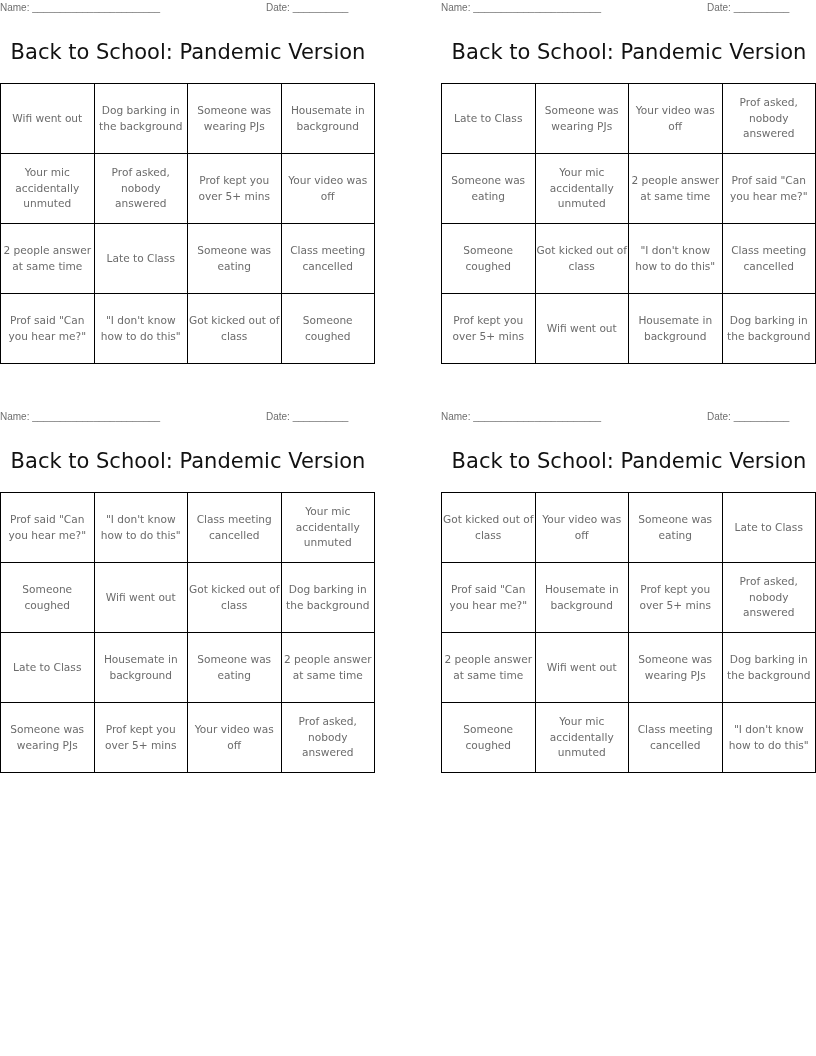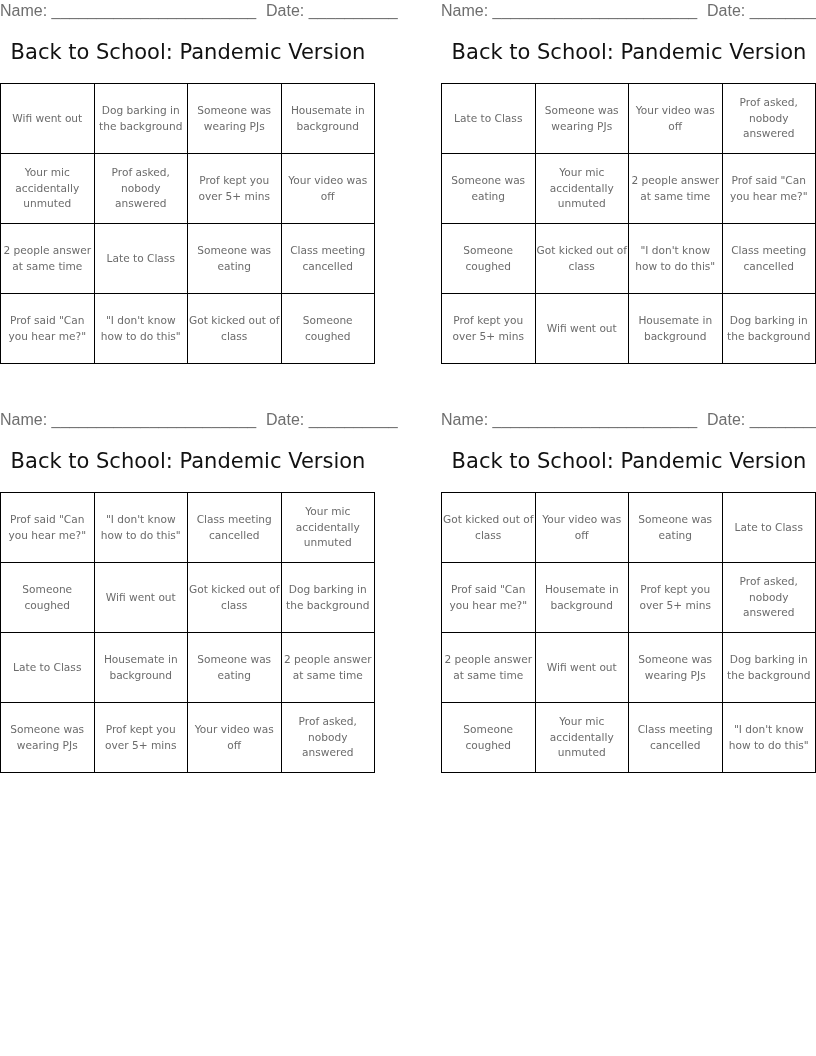--- a/index.html
+++ b/index.html
@@ -3,21 +3,21 @@
   <meta charset="utf-8">
   <style>
     html, body { margin: 0; padding: 0; background: #ffffff; }
     body { width: 816px; height: 1056px; position: relative; overflow: hidden; }
     .card { position: absolute; width: 376px; height: 380px; }
     .card.c0 { left: 0px; top: 0px; }
     .card.c1 { left: 441px; top: 0px; }
     .card.c2 { left: 0px; top: 409px; }
     .card.c3 { left: 441px; top: 409px; }
     .info { position: absolute; top: 2px; left: 0; width: 376px; height: 18px;
-            font-family: "Liberation Sans", sans-serif; font-size: 16px; color: #6e6e6e; }
+            font-family: "Liberation Sans", sans-serif; font-size: 10px; color: #6e6e6e; }
     .info .name { position: absolute; left: 0; top: 0; white-space: nowrap; }
     .info .date { position: absolute; left: 260px; top: 0; white-space: nowrap; margin-left: 6px; }
     .title { position: absolute; top: 40px; left: 0; width: 376px; text-align: center;
              font-family: "DejaVu Sans", sans-serif; font-size: 21px; color: #111111; white-space: nowrap; }
     table.grid { position: absolute; top: 83px; left: 0; border-collapse: collapse; table-layout: fixed; width: 375px; }
     table.grid td { border: 1px solid #000000; width: 92px; height: 69px; padding: 0; text-align: center; vertical-align: middle;
                     font-family: "DejaVu Sans", sans-serif; font-size: 10.6px; line-height: 15.5px; color: #6b6b6b; }
     .cell-text { display: block; }
   </style>
 </head>

